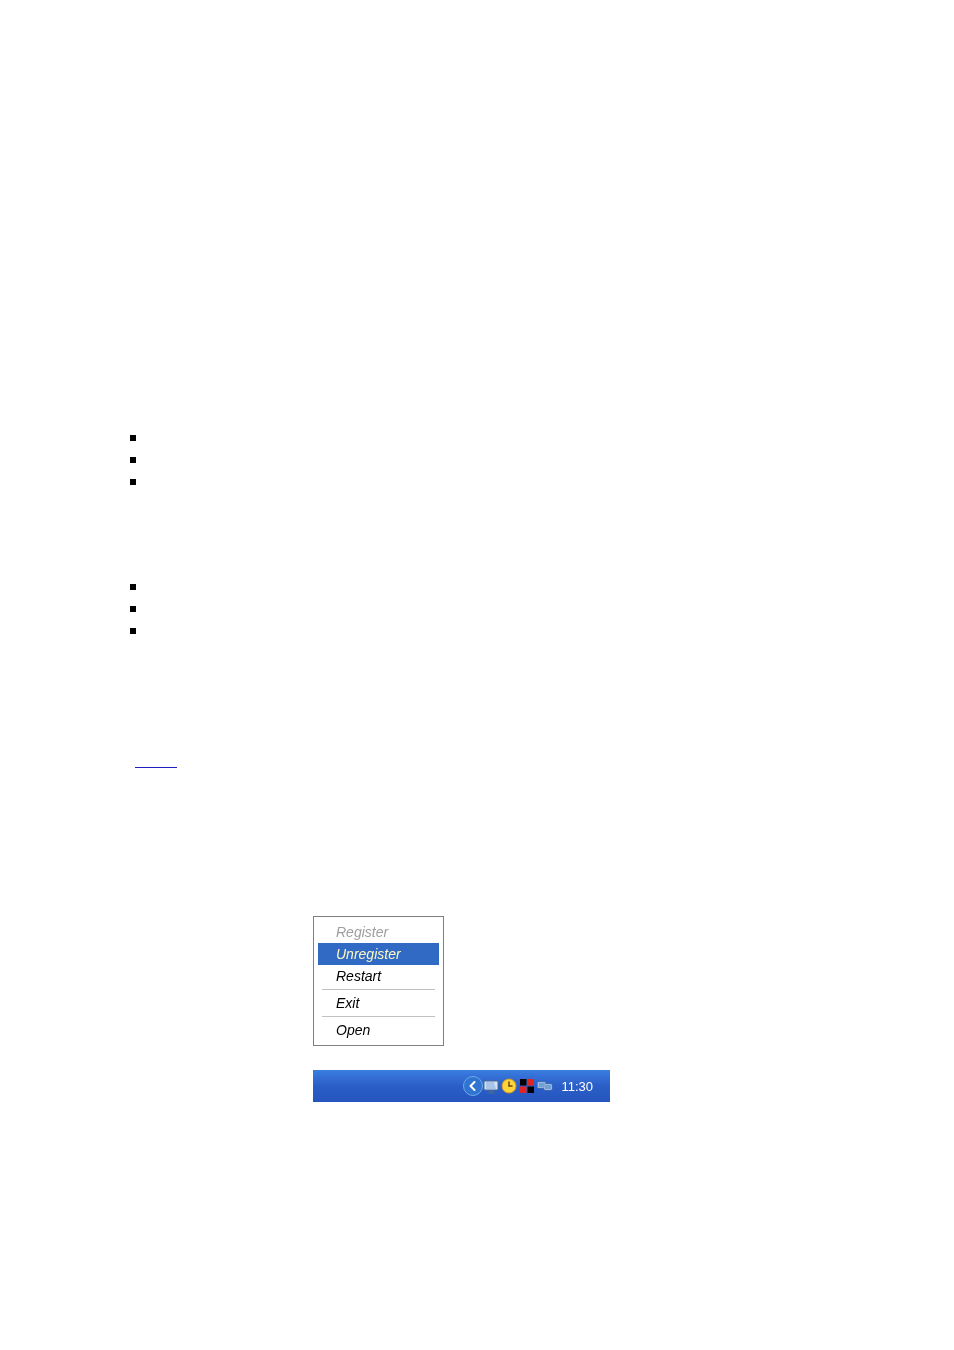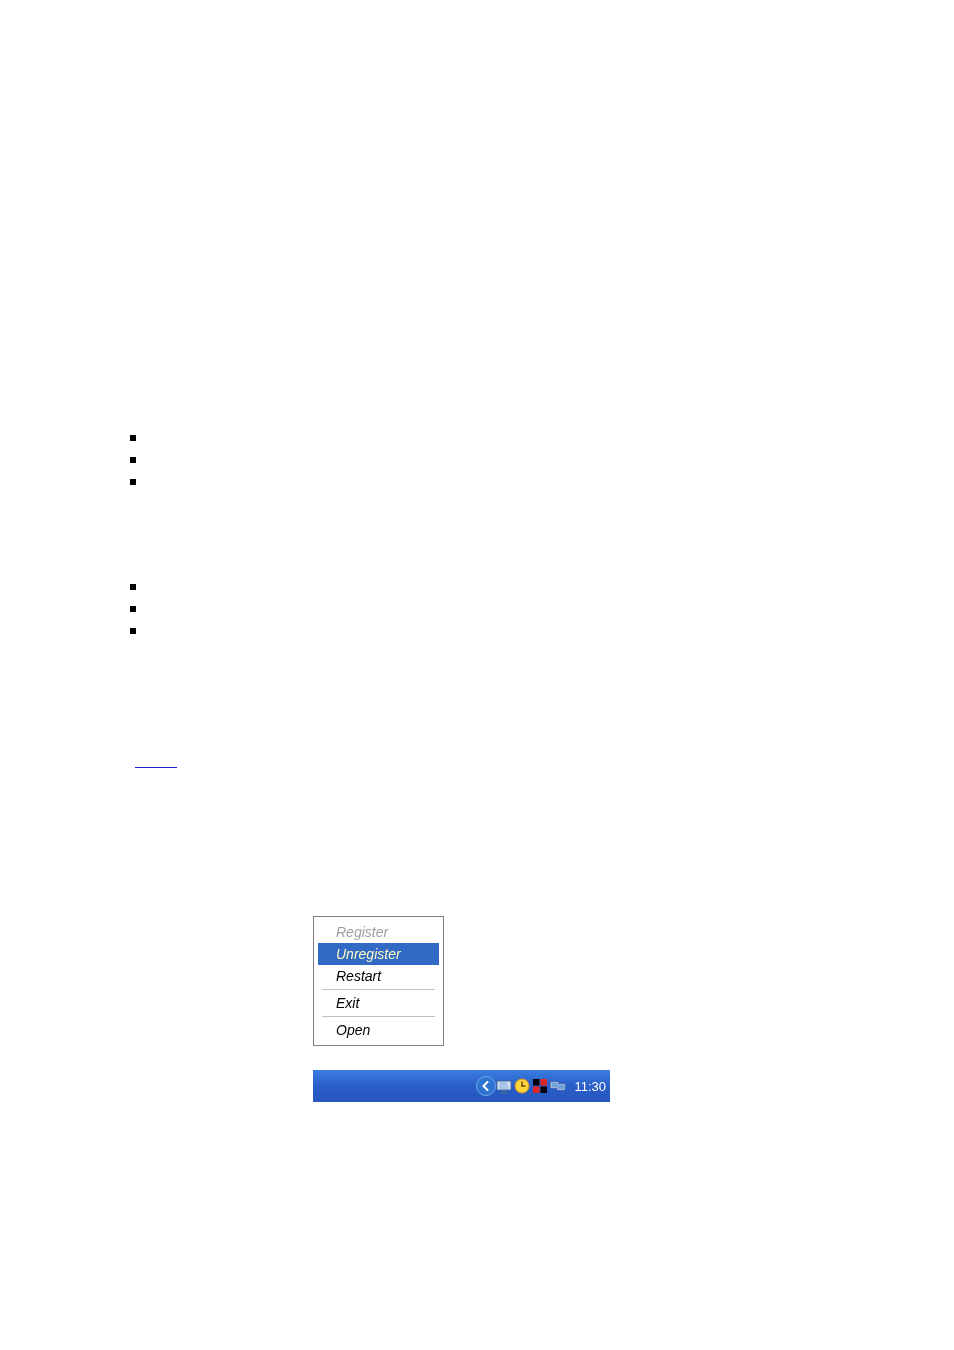--- a/index.html
+++ b/index.html
@@ -66,21 +66,21 @@
     .taskbar-strip {
       position: absolute;
       left: 0;
       bottom: 0;
       width: 297px;
       height: 32px;
       background: linear-gradient(to bottom, #3a7de0 0%, #2b5ec7 50%, #2556be 100%);
       display: flex;
       align-items: center;
       justify-content: flex-end;
-      padding-right: 4px;
+      padding-right: 17px;
       color: #fff;
       font-size: 13px;
     }
     .tray-chevron {
       width: 20px;
       height: 20px;
       border-radius: 10px;
       background: #2f74d0;
       border: 1px solid #6fa8ea;
       display: flex;

